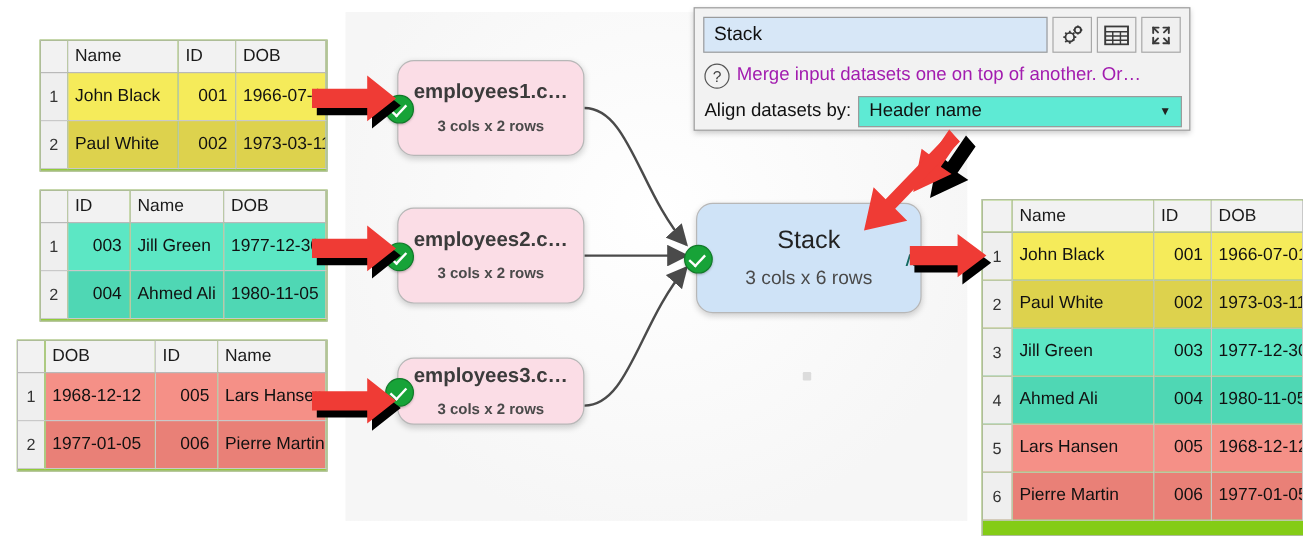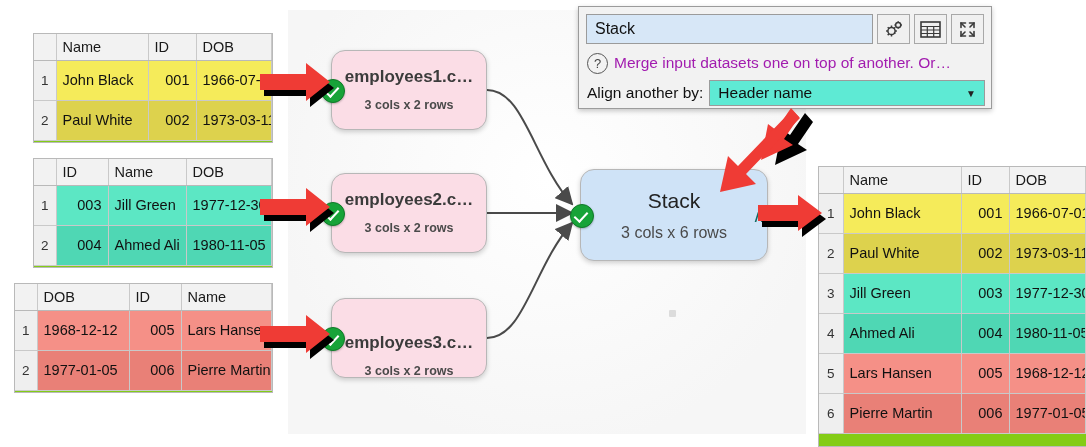--- a/index.html
+++ b/index.html
@@ -141,21 +141,21 @@
     <div class="node-sub">3 cols x 2 rows</div>
     <div class="ok-badge"></div>
   </div>
 
   <div class="node pink" style="left:43px;top:163px;width:156px;height:80px;">
     <div class="node-title">employees2.c…</div>
     <div class="node-sub">3 cols x 2 rows</div>
     <div class="ok-badge"></div>
   </div>
 
-  <div class="node pink" style="left:43px;top:288px;width:156px;height:80px;justify-content:flex-end;">
+  <div class="node pink" style="left:43px;top:288px;width:156px;height:56px;">
     <div class="node-title">employees3.c…</div>
     <div class="node-sub">3 cols x 2 rows</div>
     <div class="ok-badge"></div>
   </div>
 
   <div class="node blue" style="left:292px;top:159px;width:188px;height:92px;">
     <div class="node-title">Stack</div>
     <div class="node-sub">3 cols x 6 rows</div>
     <div class="ok-badge"></div>
     <div class="caret-out">∧</div>
@@ -338,21 +338,21 @@
       </svg>
     </div>
   </div>
 
   <div class="row2">
     <div class="help-icon">?</div>
     <div class="desc-text">Merge input datasets one on top of another. Or…</div>
   </div>
 
   <div class="row3">
-    <div class="row3-label">Align another by:</div>
+    <div class="row3-label">Align datasets by:</div>
     <div class="combo">
       <span>Header name</span>
       <span class="chev">▼</span>
     </div>
   </div>
 </div>
 
 <svg class="annot" style="left:260px;top:58px;width:100px;height:56px;">
   <g transform="translate(4,6)">
     <path d="M0,16 L46,16 L46,5 L70,24 L46,43 L46,32 L0,32 Z" fill="#000"></path>

